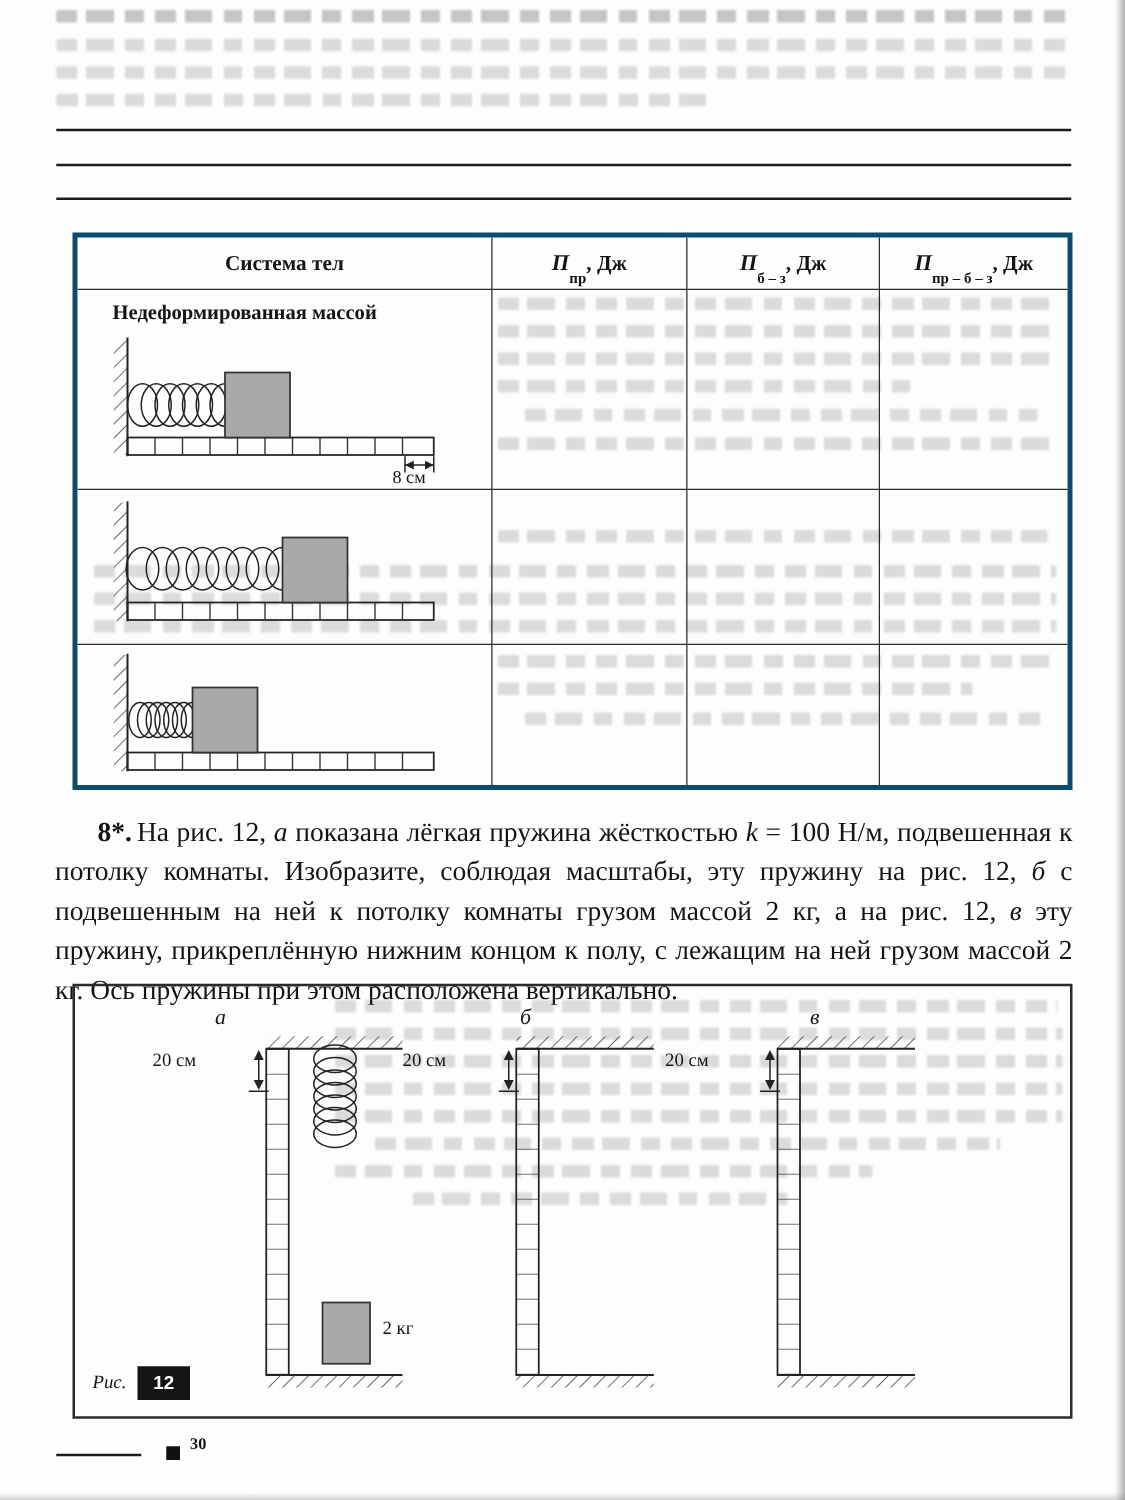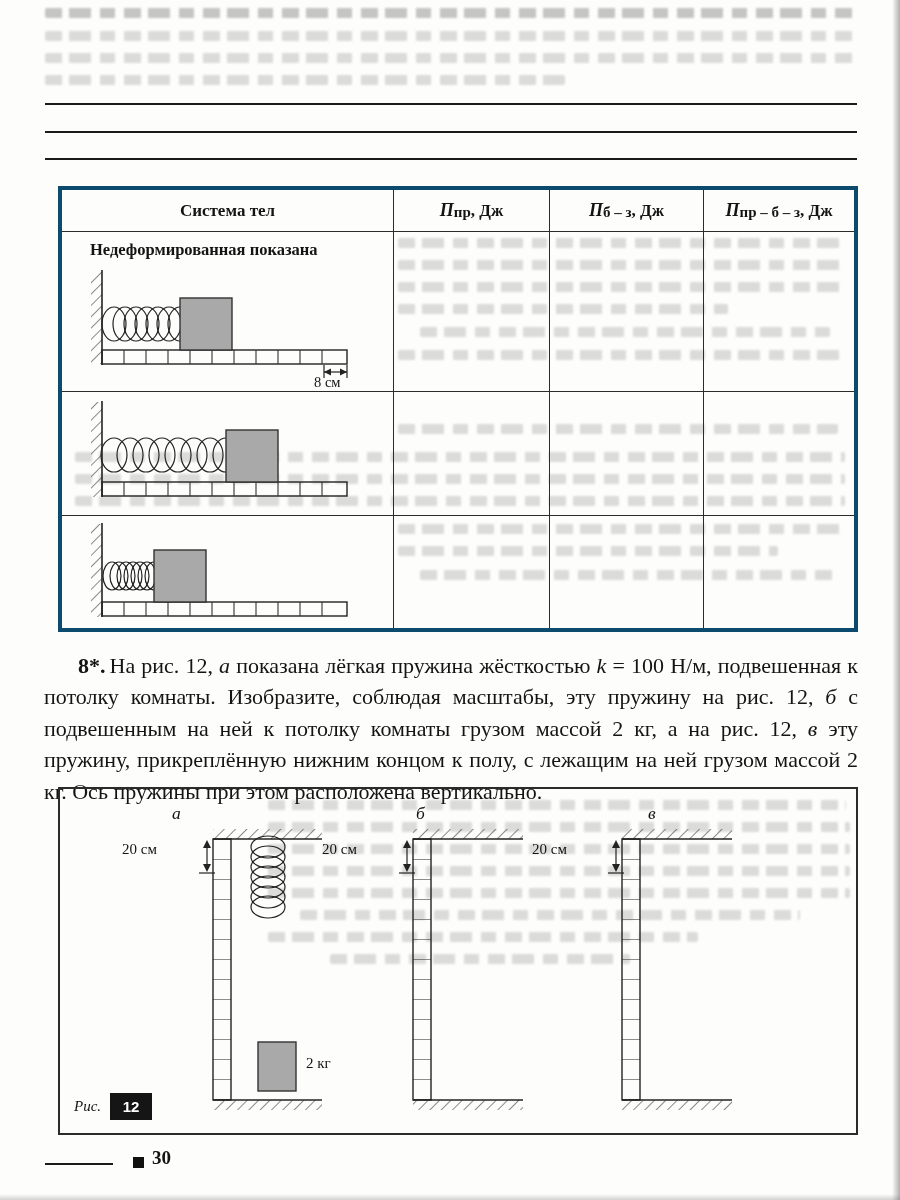--- a/index.html
+++ b/index.html
@@ -13,21 +13,21 @@
   .rule{position:absolute;left:45px;width:812px;height:2px;background:#1b1b1b;}
   
   .tbl{position:absolute;left:58px;top:186px;width:800px;height:446px;
        border:4px solid #0c4a6e;display:grid;box-sizing:border-box;
        grid-template-columns:332px 156px 154px 1fr;grid-template-rows:42px 160px 124px 1fr;}
   .cell{border-right:1.5px solid #2b2b2b;border-bottom:1.5px solid #2b2b2b;position:relative;}
   .cell.last{border-right:none;}
   .cell.bot{border-bottom:none;}
   .th{display:flex;align-items:center;justify-content:center;font-weight:bold;font-size:17px;}
   .psym{font-style:italic;font-size:18px;}
-  .th sub{font-size:15px;position:relative;top:2px;}
+  .th sub{font-size:12px;position:relative;top:12px;}
   .row-label{position:absolute;left:28px;top:8px;font-weight:bold;font-size:16.5px;white-space:nowrap;}
   .measure{position:absolute;font-size:14.5px;white-space:nowrap;}
   svg.diagram{position:absolute;left:0;top:0;}
   
   .task{position:absolute;left:44px;top:650px;width:814px;margin:0;font-size:22px;
         line-height:1.43;text-align:justify;text-indent:34px;}
   .task b{margin-right:4px;}
   
   .figure{position:absolute;left:58px;top:787px;width:800px;height:348px;
           border:2px solid #2b2b2b;box-sizing:border-box;}
@@ -35,21 +35,21 @@
   .fig-label{position:absolute;font-style:italic;font-size:17.5px;}
   .fig-scale{position:absolute;font-size:15px;white-space:nowrap;text-align:center;}
   .fig-mass{position:absolute;font-size:15px;white-space:nowrap;}
   .fig-caption{position:absolute;font-style:italic;font-size:15px;}
   .fig-num{position:absolute;left:50px;top:304px;width:42px;height:27px;background:#151515;color:#fff;
            font-family:"Liberation Sans",sans-serif;font-weight:bold;font-size:15px;
            display:flex;align-items:center;justify-content:center;}
   
   .footer-line{position:absolute;left:45px;top:1163px;width:68px;height:2px;background:#1b1b1b;}
   .footer-square{position:absolute;left:133px;top:1157px;width:11px;height:11px;background:#111;}
-  .page-num{position:absolute;left:152px;top:1147px;font-weight:bold;font-size:19px;}
+  .page-num{position:absolute;left:152px;top:1147px;font-weight:bold;font-size:13px;}
   
   .edge-r{position:absolute;right:0;top:0;width:8px;height:100%;
           background:linear-gradient(to right,rgba(110,110,110,0),rgba(100,100,100,.5));}
   .edge-b{position:absolute;left:0;bottom:0;width:100%;height:6px;
           background:linear-gradient(to bottom,rgba(110,110,110,0),rgba(110,110,110,.3));}
 </style>
 </head>
 <body>
 
 <div class="page">
@@ -131,21 +131,21 @@
         </g>
         <rect x="118" y="66" width="52" height="52" fill="#a9a9a9" stroke="#333" stroke-width="1.4"></rect>
         <g stroke="#222" stroke-width="1.2">
           <line x1="262" y1="133" x2="262" y2="146"></line>
           <line x1="285" y1="133" x2="285" y2="146"></line>
           <line x1="262" y1="140" x2="285" y2="140"></line>
           <path d="M262 140l7 -3.5v7z" fill="#222" stroke="none"></path>
           <path d="M285 140l-7 -3.5v7z" fill="#222" stroke="none"></path>
         </g>
       </svg>
-      <div class="row-label">Недеформированная показана</div>
+      <div class="row-label">Недеформированная массой</div>
       <div class="measure" style="left:252px;top:142px">8 см</div>
     </div>
     <div class="cell"></div>
     <div class="cell"></div>
     <div class="cell last"></div>
 
     <div class="cell">
       <svg class="diagram" width="332" height="124" viewBox="0 0 332 124">
         <defs>
           <pattern id="r2h" width="8" height="8" patternUnits="userSpaceOnUse" patternTransform="rotate(45)">

